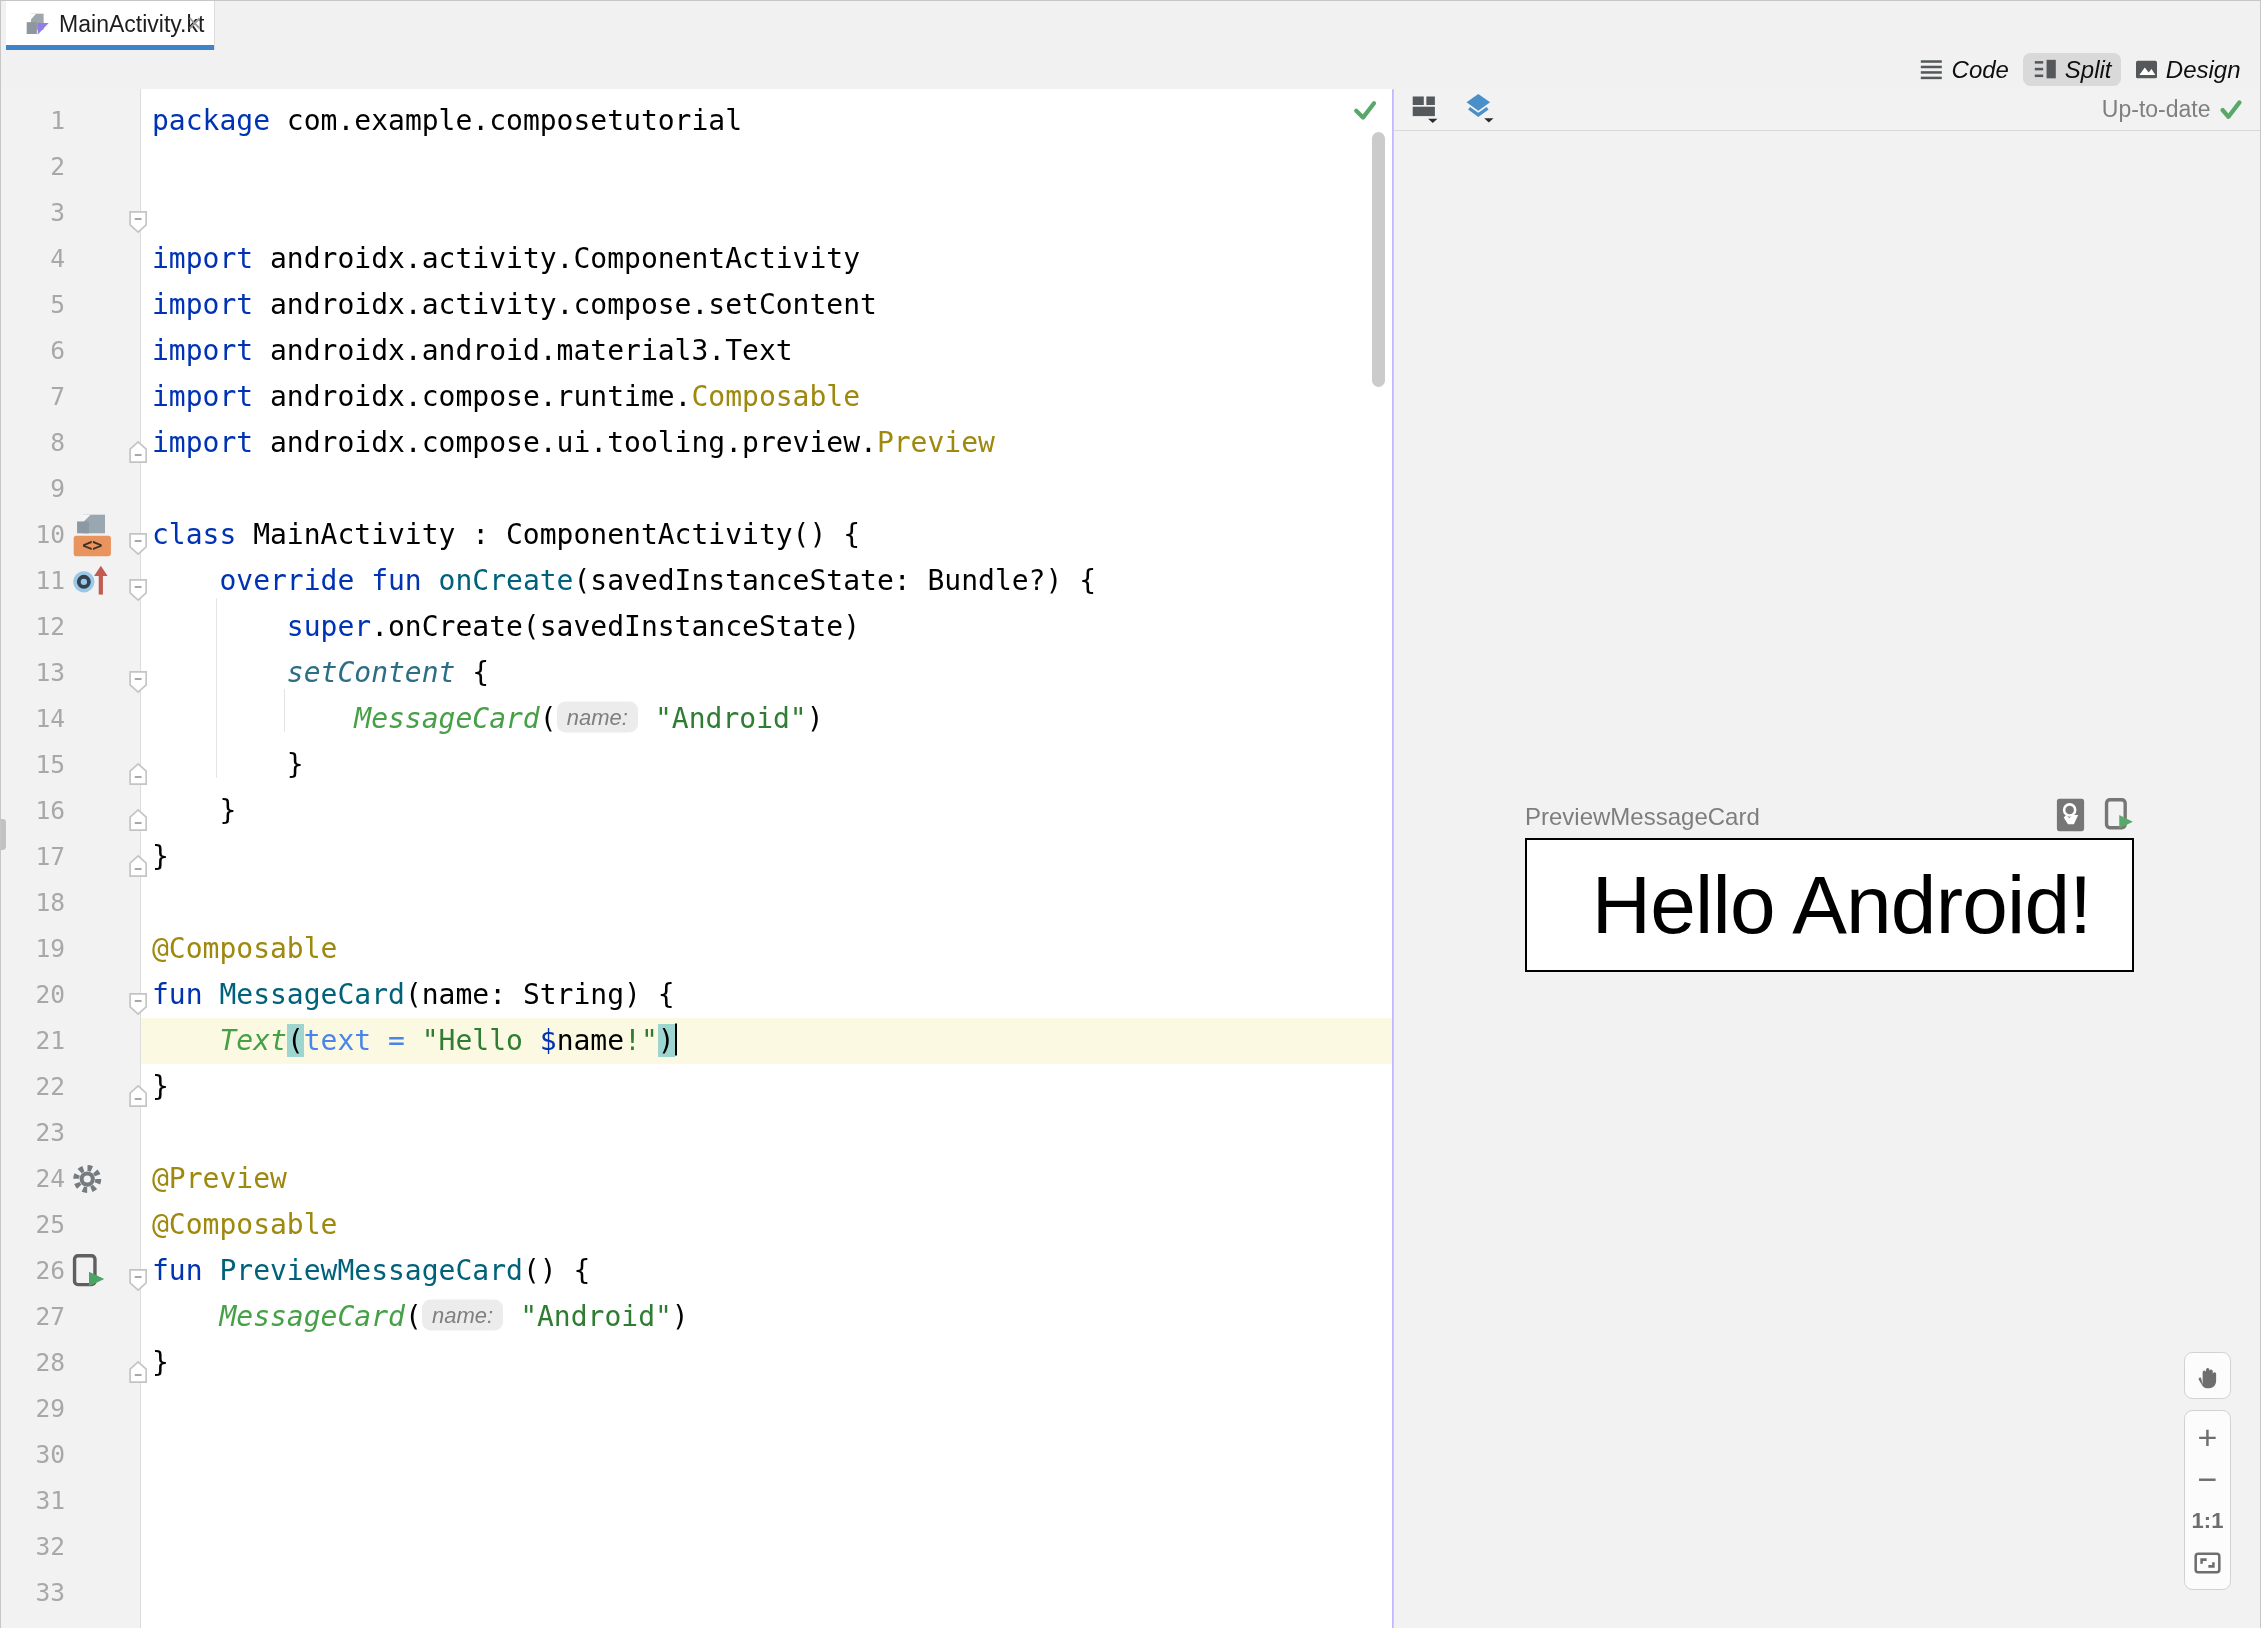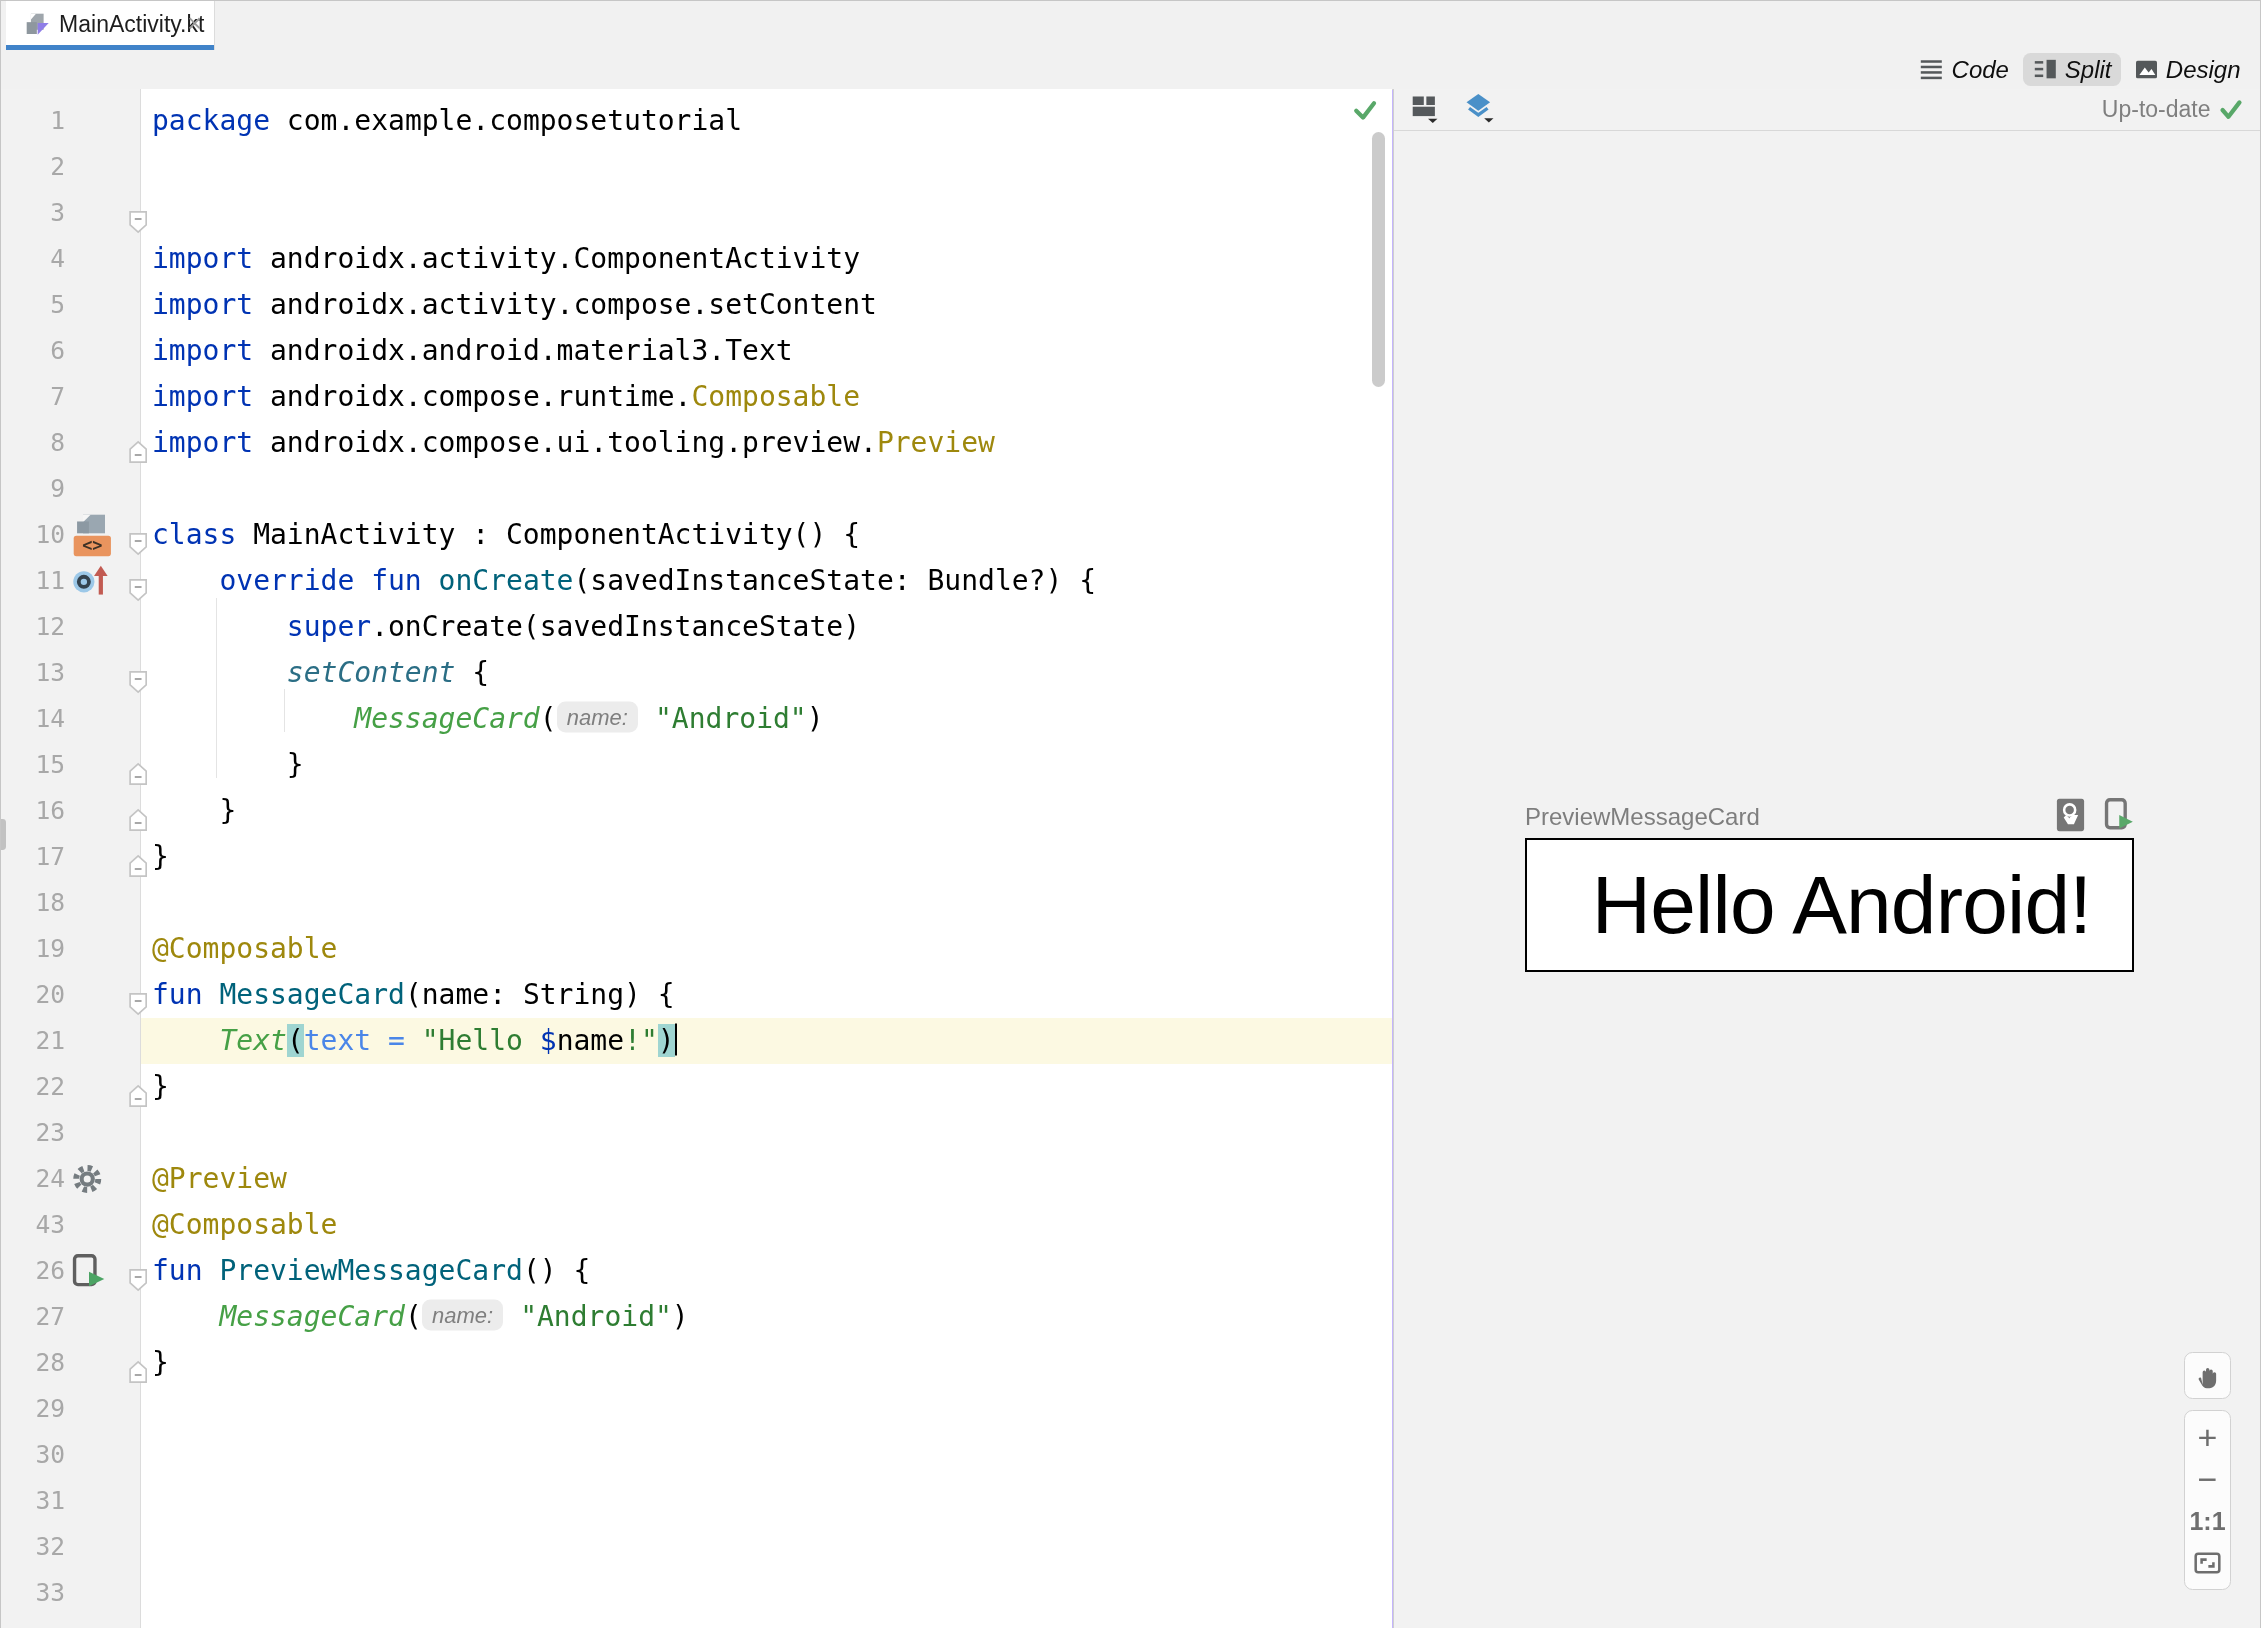--- a/index.html
+++ b/index.html
@@ -69,21 +69,21 @@
   .plabel-row .picon{margin-left:18.6px;}
   .pbox{position:absolute;left:131px;top:706px;width:609px;height:134px;background:#FFFFFF;
     border:2.5px solid #000;box-sizing:border-box;display:flex;align-items:center;justify-content:center;overflow:hidden;padding-left:24px;}
   .pbox-text{font-size:82px;letter-spacing:-0.8px;color:#000;filter:blur(0.6px);white-space:nowrap;}
   .hand-card{position:absolute;right:29px;top:1220px;width:47px;height:47px;background:#FCFCFC;
     border:0.8px solid #D2D2D2;border-radius:8.5px;display:flex;align-items:center;justify-content:center;box-sizing:border-box;}
   .zoom-card{position:absolute;right:29px;top:1278px;width:47px;height:180px;background:#FCFCFC;
     border:0.8px solid #D2D2D2;border-radius:8.5px;display:flex;flex-direction:column;
     align-items:center;justify-content:space-around;padding:5.1px 0;box-sizing:border-box;}
   .zbtn{color:#6E6E6E;font-size:34px;line-height:34px;text-align:center;width:100%;}
-  .zbtn.ratio{font-size:25px;font-weight:bold;}
+  .zbtn.ratio{font-size:22px;font-weight:bold;}
   .notch{position:absolute;left:0;top:818px;width:5.1px;height:30.5px;background:#C2C2C2;border-radius:0 3.4px 3.4px 0;}
 </style>
 </head>
 <body>
 
 <div class="window">
 
   <div class="tabbar">
     <div class="tab">
       <span class="tab-icon">
@@ -290,21 +290,21 @@
           <span class="gicon">
             <svg width="30.5" height="30.5" viewBox="0 0 36 36">
               <circle cx="18" cy="18" r="13" fill="none" stroke="#757C80" stroke-width="7" stroke-dasharray="5.2 5.0"></circle>
               <circle cx="18" cy="18" r="9" fill="#757C80"></circle>
               <circle cx="18" cy="18" r="4.2" fill="#F2F2F2"></circle>
             </svg>
           </span>
           <span class="code"><span class="t-ann">@Preview</span></span>
         </div>
         <div class="line">
-          <span class="ln">43</span>
+          <span class="ln">25</span>
           <span class="code"><span class="t-ann">@Composable</span></span>
         </div>
         <div class="line">
           <span class="ln">26</span>
           <span class="gicon">
             <svg width="34" height="36" viewBox="0 0 40 42">
               <rect x="3" y="3" width="24" height="34" rx="4" fill="none" stroke="#5F5F5F" stroke-width="4"></rect>
               <polygon points="20,22 38,30.5 20,39" fill="#4CA464"></polygon>
             </svg>
           </span>

